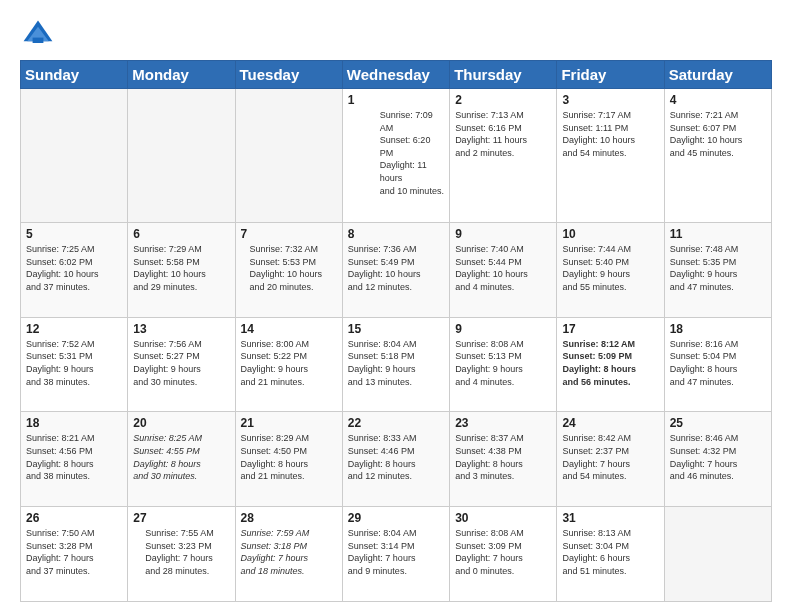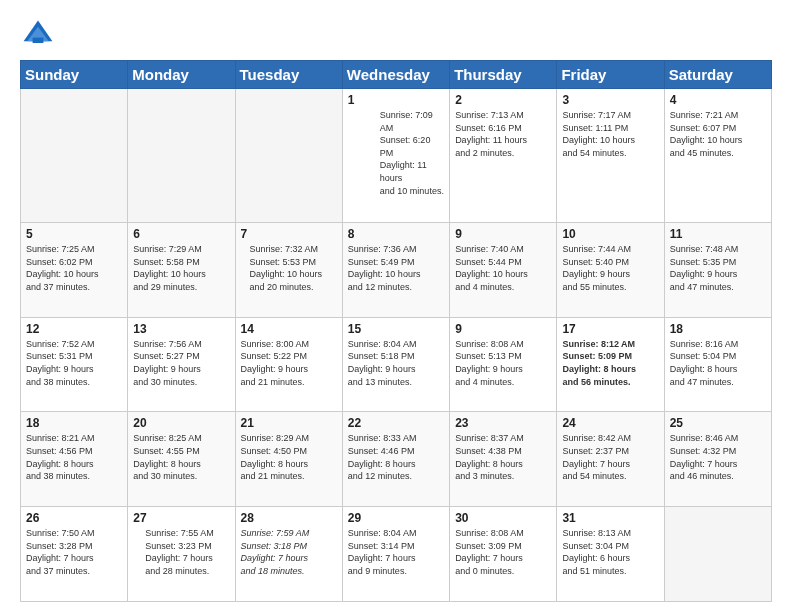--- a/index.html
+++ b/index.html
@@ -272,21 +272,21 @@
         <tr>
           <td>
             <span class="day-number">18</span>
             <div class="day-info" style="white-space: pre-line;">Sunrise: 8:21 AM
 Sunset: 4:56 PM
 Daylight: 8 hours
 and 38 minutes.</div>
           </td>
           <td>
             <span class="day-number">20</span>
-            <div class="day-info" style="white-space: pre-line;">Sunrise: 8:25 AM
+            <div class="day-info" style="white-space: pre-line; font-style: italic;">Sunrise: 8:25 AM
 Sunset: 4:55 PM
 Daylight: 8 hours
 and 30 minutes.</div>
           </td>
           <td>
             <span class="day-number">21</span>
             <div class="day-info" style="white-space: pre-line;">Sunrise: 8:29 AM
 Sunset: 4:50 PM
 Daylight: 8 hours
 and 21 minutes.</div>

